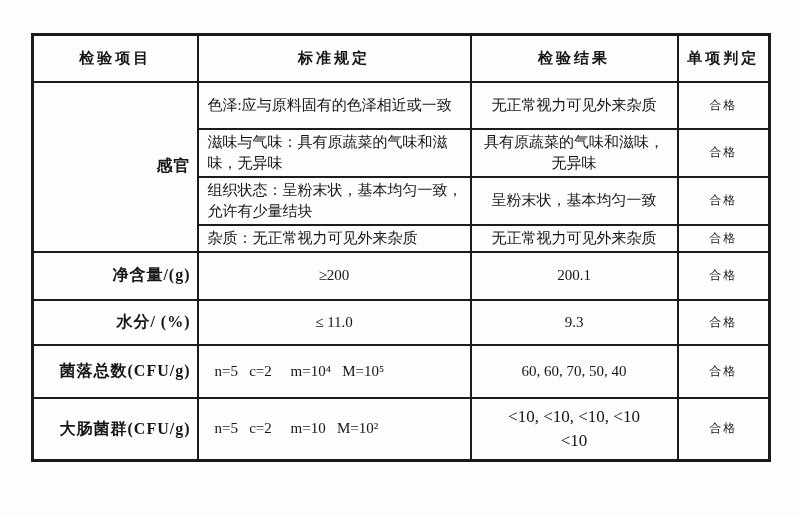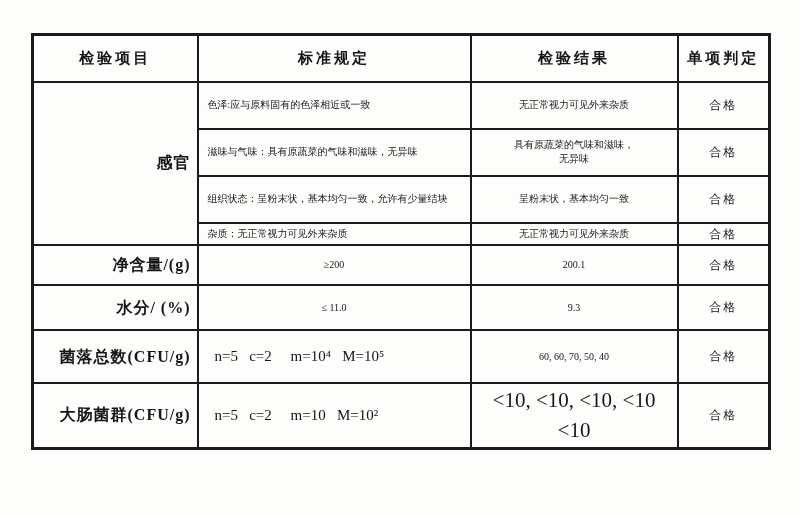--- a/index.html
+++ b/index.html
@@ -24,21 +24,21 @@
     width: 737px;
     border-collapse: collapse;
     table-layout: fixed;
     border: 3px solid #1b1b1b;
   }
   td, th {
     border: 2px solid #1b1b1b;
     padding: 2px 6px;
     vertical-align: middle;
     text-align: center;
-    font-size: 10px;
+    font-size: 15px;
     line-height: 1.4;
     overflow: hidden;
   }
   th {
     font-size: 15px;
     font-weight: bold;
     letter-spacing: 3px;
     margin-left: 11px;
   }
   td.item {
@@ -108,21 +108,21 @@
       <td class="left">组织状态：呈粉末状，基本均匀一致，允许有少量结块</td>
       <td>呈粉末状，基本均匀一致</td>
       <td class="judgment">合格</td>
     </tr>
     <tr style="height:22px">
       <td class="left">杂质：无正常视力可见外来杂质</td>
       <td>无正常视力可见外来杂质</td>
       <td class="judgment">合格</td>
     </tr>
 
-    <tr style="height:40px">
+    <tr style="height:48px">
       <td class="item">净含量/(g)</td>
       <td>≥200</td>
       <td>200.1</td>
       <td class="judgment">合格</td>
     </tr>
 
     <tr style="height:45px">
       <td class="item">水分/ (%)</td>
       <td>≤ 11.0</td>
       <td>9.3</td>
@@ -132,19 +132,19 @@
     <tr style="height:53px">
       <td class="item">菌落总数(CFU/g)</td>
       <td class="spec">n=5   c=2     m=10⁴   M=10⁵</td>
       <td>60, 60, 70, 50, 40</td>
       <td class="judgment">合格</td>
     </tr>
 
     <tr style="height:63px">
       <td class="item">大肠菌群(CFU/g)</td>
       <td class="spec">n=5   c=2     m=10   M=10²</td>
-      <td class="preline" style="font-size:21px">&lt;10, &lt;10, &lt;10, &lt;10
+      <td class="preline" style="font-size:17px">&lt;10, &lt;10, &lt;10, &lt;10
 &lt;10</td>
       <td class="judgment">合格</td>
     </tr>
   </tbody>
     </table>
 </div>
 
 </body></html>

